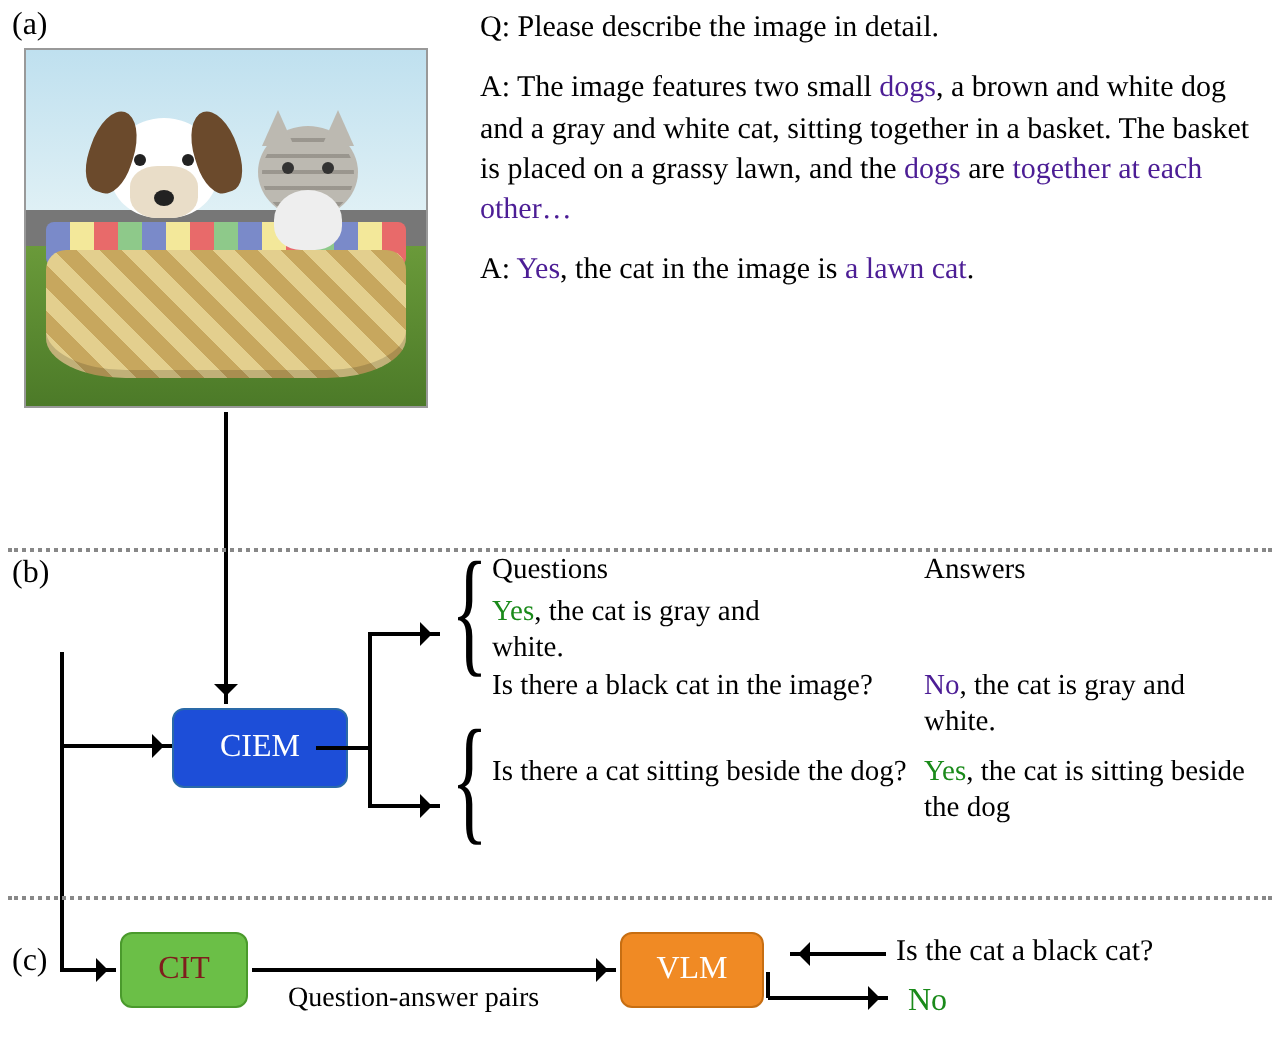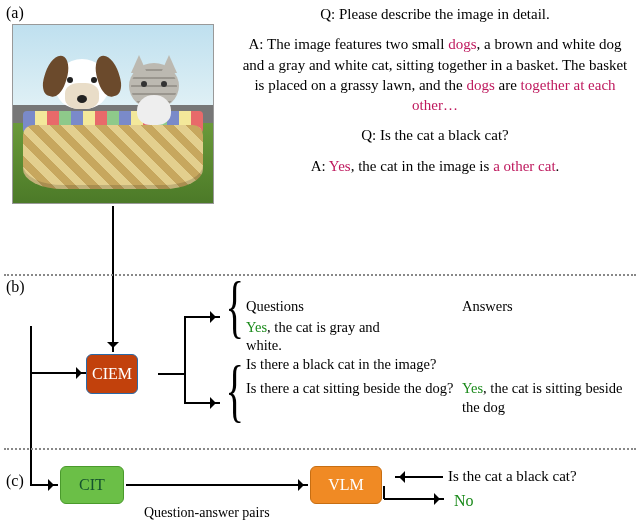--- a/index.html
+++ b/index.html
@@ -55,37 +55,37 @@
   .photo .cat .head { position:absolute; left:6px; top:12px; width:50px; height:46px; background:#bcb9b1; border-radius:50%; }
   .photo .cat .ear { position:absolute; top:4px; width:16px; height:18px; background:#bcb9b1; }
   .photo .cat .ear.l { left:8px; clip-path: polygon(50% 0,100% 100%,0 100%); }
   .photo .cat .ear.r { right:8px; clip-path: polygon(50% 0,100% 100%,0 100%); }
   .photo .cat .chest { position:absolute; left:14px; top:44px; width:34px; height:30px; background:#eee; border-radius:50% 50% 40% 40%; }
   .photo .cat .eye { position:absolute; top:30px; width:6px; height:6px; background:#333; border-radius:50%; }
   .photo .cat .eye.l { left:18px; } .photo .cat .eye.r { right:18px; }
   .photo .cat .stripes { position:absolute; left:8px; top:14px; width:46px; height:44px;
     background: repeating-linear-gradient(0deg, transparent 0 6px, rgba(90,85,78,0.35) 6px 8px); border-radius:50%; }
 
-  .qa-block { position:absolute; left:240px; top:4px; right:10px; line-height: 1.35; text-align: center; }
+  .qa-block { position:absolute; left:240px; top:4px; right:10px; line-height: 1.35; }
   .qa-line { margin-bottom: 10px; }
-  .red { color: #be185d; }
+  .red { color: #4c1d95; }
   .grn { color: #1a8a1a; }
 
   
   .dash { position:absolute; left:4px; right:4px; height:0; border-top:2px dotted #888; }
   .dash.d1 { top: 274px; }
   .dash.d2 { top: 448px; }
 
   
   .sec-b { position:absolute; left:0; top:276px; width:640px; height:170px; }
   .sec-b .label { left:6px; top:2px; }
 
   .ciem-box {
-    position:absolute; left:86px; top:78px; width:52px; height:40px;
-    background:#c2410c; color:#fff; font-size:16px;
+    position:absolute; left:86px; top:78px; width:88px; height:40px;
+    background:#1d4ed8; color:#fff; font-size:16px;
     border:1px solid #2a6aa8; border-radius:6px;
     display:flex; align-items:center; justify-content:center;
   }
 
   .arrow-ciem-in-left {
     position:absolute; left:30px; top:52px; width:2px; height:46px; background:#000;
   }
   .arrow-ciem-in-left::before {
     content:""; position:absolute; left:0; top:0; width:2px; height:2px;
   }
@@ -108,48 +108,48 @@
   .ciem-split-up::before{content:"";position:absolute;left:0;top:0;width:2px;height:57px;background:#000;}
   .ciem-split-up::after{content:"";position:absolute;right:-2px;top:-5px;border:6px solid transparent;border-left-color:#000;}
   .ciem-split-dn { position:absolute; left:184px; top:126px; width:36px; height:2px; background:#000; }
   .ciem-split-dn::before{content:"";position:absolute;left:0;top:-29px;width:2px;height:29px;background:#000;}
   .ciem-split-dn::after{content:"";position:absolute;right:-2px;top:-5px;border:6px solid transparent;border-left-color:#000;}
 
   .qa-cols { position:absolute; left:246px; top:0; width:384px; font-size:14.5px; line-height:1.28; }
   .qa-row { display:flex; }
   .q-col { width:216px; padding-right:6px; }
   .a-col { width:168px; }
-  .hdr { margin-bottom:2px;margin-top:21px; }
+  .hdr { margin-bottom:2px; }
   .group { margin-bottom:6px; }
 
   
   .sec-c { position:absolute; left:0; top:452px; width:640px; height:74px; }
   .sec-c .label { left:6px; top:20px; }
 
   .cit-box {
     position:absolute; left:60px; top:14px; width:64px; height:38px;
-    background:#6bbf47; color:#14532d; font-size:16px;
+    background:#6bbf47; color:#7f1d1d; font-size:16px;
     border:1px solid #4a9a2c; border-radius:6px;
     display:flex; align-items:center; justify-content:center;
   }
   .vlm-box {
     position:absolute; left:310px; top:14px; width:72px; height:38px;
     background:#f08a24; color:#fff; font-size:16px;
     border:1px solid #c76e12; border-radius:6px;
     display:flex; align-items:center; justify-content:center;
   }
 
   .arrow-cit-to-vlm {
     position:absolute; left:126px; top:32px; width:182px; height:2px; background:#000;
   }
   .arrow-cit-to-vlm::after {
     content:""; position:absolute; right:-2px; top:-5px; border:6px solid transparent; border-left-color:#000;
   }
   .qapairs-label {
-    position:absolute; left:144px; top:53px; font-size:14px;
+    position:absolute; left:144px; top:40px; font-size:14px;
   }
 
   
   .left-route-v { position:absolute; left:30px; top:326px; width:2px; height:158px; background:#000; }
   .left-route-h { position:absolute; left:30px; top:484px; width:28px; height:2px; background:#000; }
   .left-route-h::after { content:""; position:absolute; right:-2px; top:-5px; border:6px solid transparent; border-left-color:#000; }
 
   .vlm-in-arrow {
     position:absolute; left:395px; top:24px; width:48px; height:2px; background:#000;
   }
@@ -209,25 +209,22 @@
     </div>
   </div>
 
   <div class="qa-block">
     <div class="qa-line">
       <span>Q: </span><span>Please describe the image in detail.</span>
     </div>
     <div class="qa-line">
       <span>A:  </span><span>The image features two small </span><span class="red">dogs</span><span>, a brown and white dog and a gray and white cat, sitting together in a basket. The basket is placed on a grassy lawn, and the </span><span class="red">dogs</span><span> are </span><span class="red">together at each other</span><span class="red">…</span>
     </div>
-    <div class="qa-line">
-      <span>Q: </span><span>Is the cat a black cat?</span>
-    </div>
     <div class="qa-line" style="margin-bottom:0">
-      <span>A:  </span><span class="red">Yes</span><span>, the cat in the image is </span><span class="red">a other cat</span><span>.</span>
+      <span>A:  </span><span class="red">Yes</span><span>, the cat in the image is </span><span class="red">a lawn cat</span><span>.</span>
     </div>
   </div>
 </div>
 
 <div class="arrow-img-to-ciem"></div>
 
 <div class="dash d1"></div>
 
 <div class="sec-b">
   <div class="section-label label">(b)</div>
@@ -248,20 +245,21 @@
     <div class="qa-row hdr">
       <div class="q-col">Questions</div>
       <div class="a-col">Answers</div>
     </div>
     <div class="group">
       <div class="qa-row">
         <div class="a-col"><span class="grn">Yes</span><span>, the cat is gray and white.</span></div>
       </div>
       <div class="qa-row">
         <div class="q-col">Is there a black cat in the image?</div>
+        <div class="a-col"><span class="red">No</span><span>, the cat is gray and white.</span></div>
       </div>
     </div>
     <div class="group" style="margin-bottom:0">
       <div class="qa-row">
         <div class="q-col">Is there a cat sitting beside the dog?</div>
         <div class="a-col"><span class="grn">Yes</span><span>, the cat is sitting beside the dog</span></div>
       </div>
       <div class="qa-row">
       </div>
     </div>

